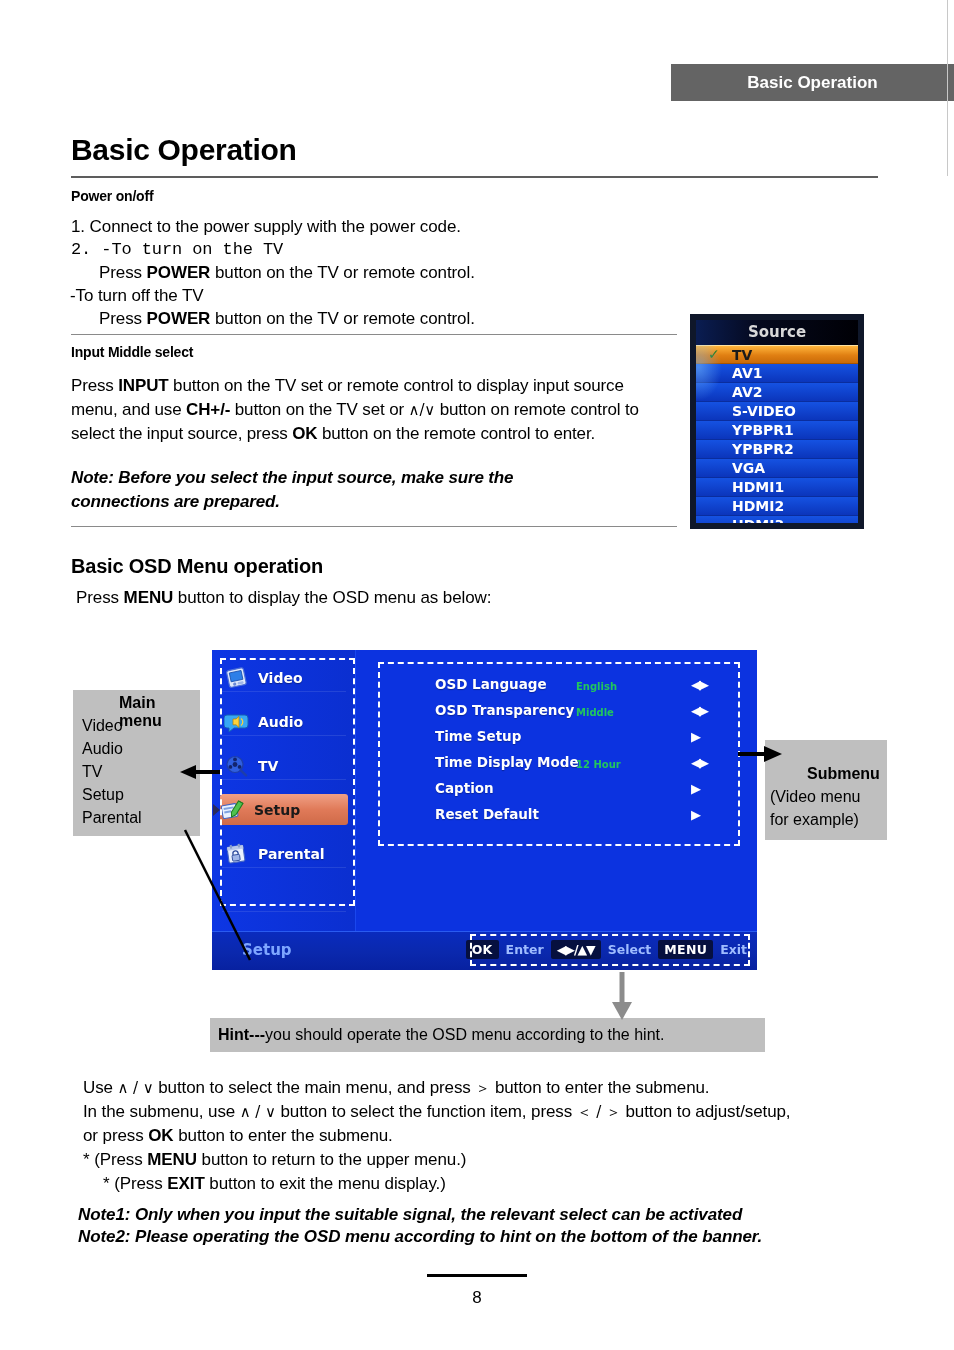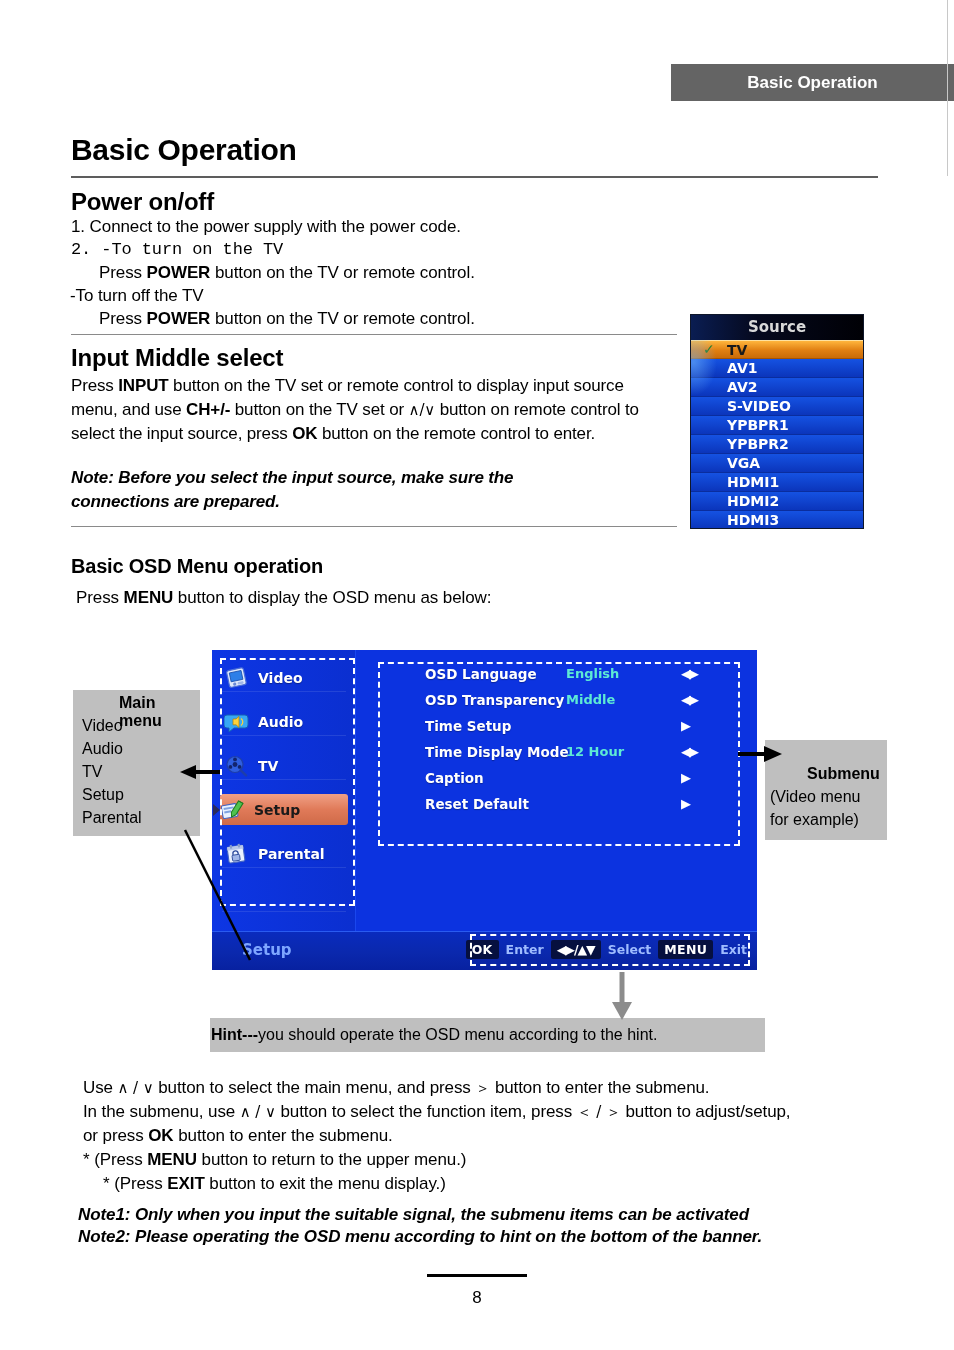--- a/index.html
+++ b/index.html
@@ -54,21 +54,21 @@
     left: 71px;
     top: 176px;
     width: 807px;
     height: 2px;
     background: #5d5d5d;
   }
 
   
   .sec-h {
     position: absolute;
-    font-size: 24px;
+    font-size: 14px;
     font-weight: bold;
     letter-spacing: -0.2px;
   }
   .body-line {
     position: absolute;
     font-size: 17px;
     line-height: 23px;
     letter-spacing: -0.1px;
     white-space: nowrap;
   }
@@ -93,21 +93,21 @@
     font-size: 15px;
   }
 
   
   .source-box {
     position: absolute;
     left: 690px;
     top: 314px;
     width: 174px;
     height: 215px;
-    border: 1px solid #0f172a;
+    border: 6px solid #0f172a;
     box-sizing: border-box;
     background: #0d3fc8;
     overflow: hidden;
   }
   .source-head {
     height: 25px;
     background: linear-gradient(to right, #0a1d52 0%, #05091e 38%, #000005 100%);
     color: #d8d8d8;
     font-size: 15px;
     font-weight: bold;
@@ -209,41 +209,41 @@
     position: relative;
     flex: 0 0 26px;
   }
 
   .osd-right {
     position: absolute;
     left: 143px; top: 0; right: 0; bottom: 0;
   }
   .opt-row {
     position: absolute;
-    left: 26px;
+    left: 36px;
     width: 285px;
     height: 26px;
     display: flex;
-    align-items: flex-start;
+    align-items: flex-end;
     padding-left: 44px;
   }
   .opt-name {
     font-family: "DejaVu Sans", sans-serif;
     font-size: 13.5px;
     font-weight: bold;
     color: #ffffff;
     text-shadow: 0 1px 1px rgba(0,0,0,.3);
   }
   .opt-val {
     position: absolute;
     left: 185px;
     font-family: "DejaVu Sans", sans-serif;
-    font-size: 13px;
-    font-weight: bold;
-    color: #5eead4;
+    font-size: 10px;
+    font-weight: bold;
+    color: #22c55e;
   }
   .opt-ctrl {
     position: absolute;
     left: 300px;
     font-family: "DejaVu Sans", sans-serif;
     font-size: 13px;
     color: #ffffff;
     letter-spacing: -2px;
   }
   .osd-bottombar {
@@ -300,21 +300,21 @@
 
   .hint-box {
     position: absolute;
     left: 210px;
     top: 1018px;
     width: 555px;
     height: 34px;
     background: #bfbfbf;
     display: flex;
     align-items: center;
-    padding-left: 1px;
+    padding-left: 8px;
     box-sizing: border-box;
     font-size: 16px;
   }
 
   
   .overlay {
     position: absolute;
     left: 0; top: 0;
     width: 954px; height: 1350px;
     pointer-events: none;
@@ -569,17 +569,17 @@
 <div class="body-line" style="left:83px; top:1124px;">
   <span>or press </span><b class="em">OK</b><span> button to enter the submenu.</span>
 </div>
 <div class="body-line" style="left:83px; top:1148px;">
   <span>* (Press </span><b class="em">MENU</b><span> button to return to the upper menu.)</span>
 </div>
 <div class="body-line" style="left:83px; top:1172px;margin-left:20px;">
   <span>* (Press </span><b class="em">EXIT</b><span> button to exit the menu display.)</span>
 </div>
 
-<div class="body-line noteital" style="left:78px; top:1203px;">Note1: Only when you input the suitable signal, the submenu items can be activated</div>
+<div class="body-line noteital" style="left:78px; top:1203px;">Note1: Only when you input the suitable signal, the relevant select can be activated</div>
 <div class="body-line noteital" style="left:78px; top:1225px;">Note2: Please operating the OSD menu according to hint on the bottom of the banner.</div>
 
 <div class="foot-rule"></div>
 <div class="page-num">8</div>
 
 </body></html>

